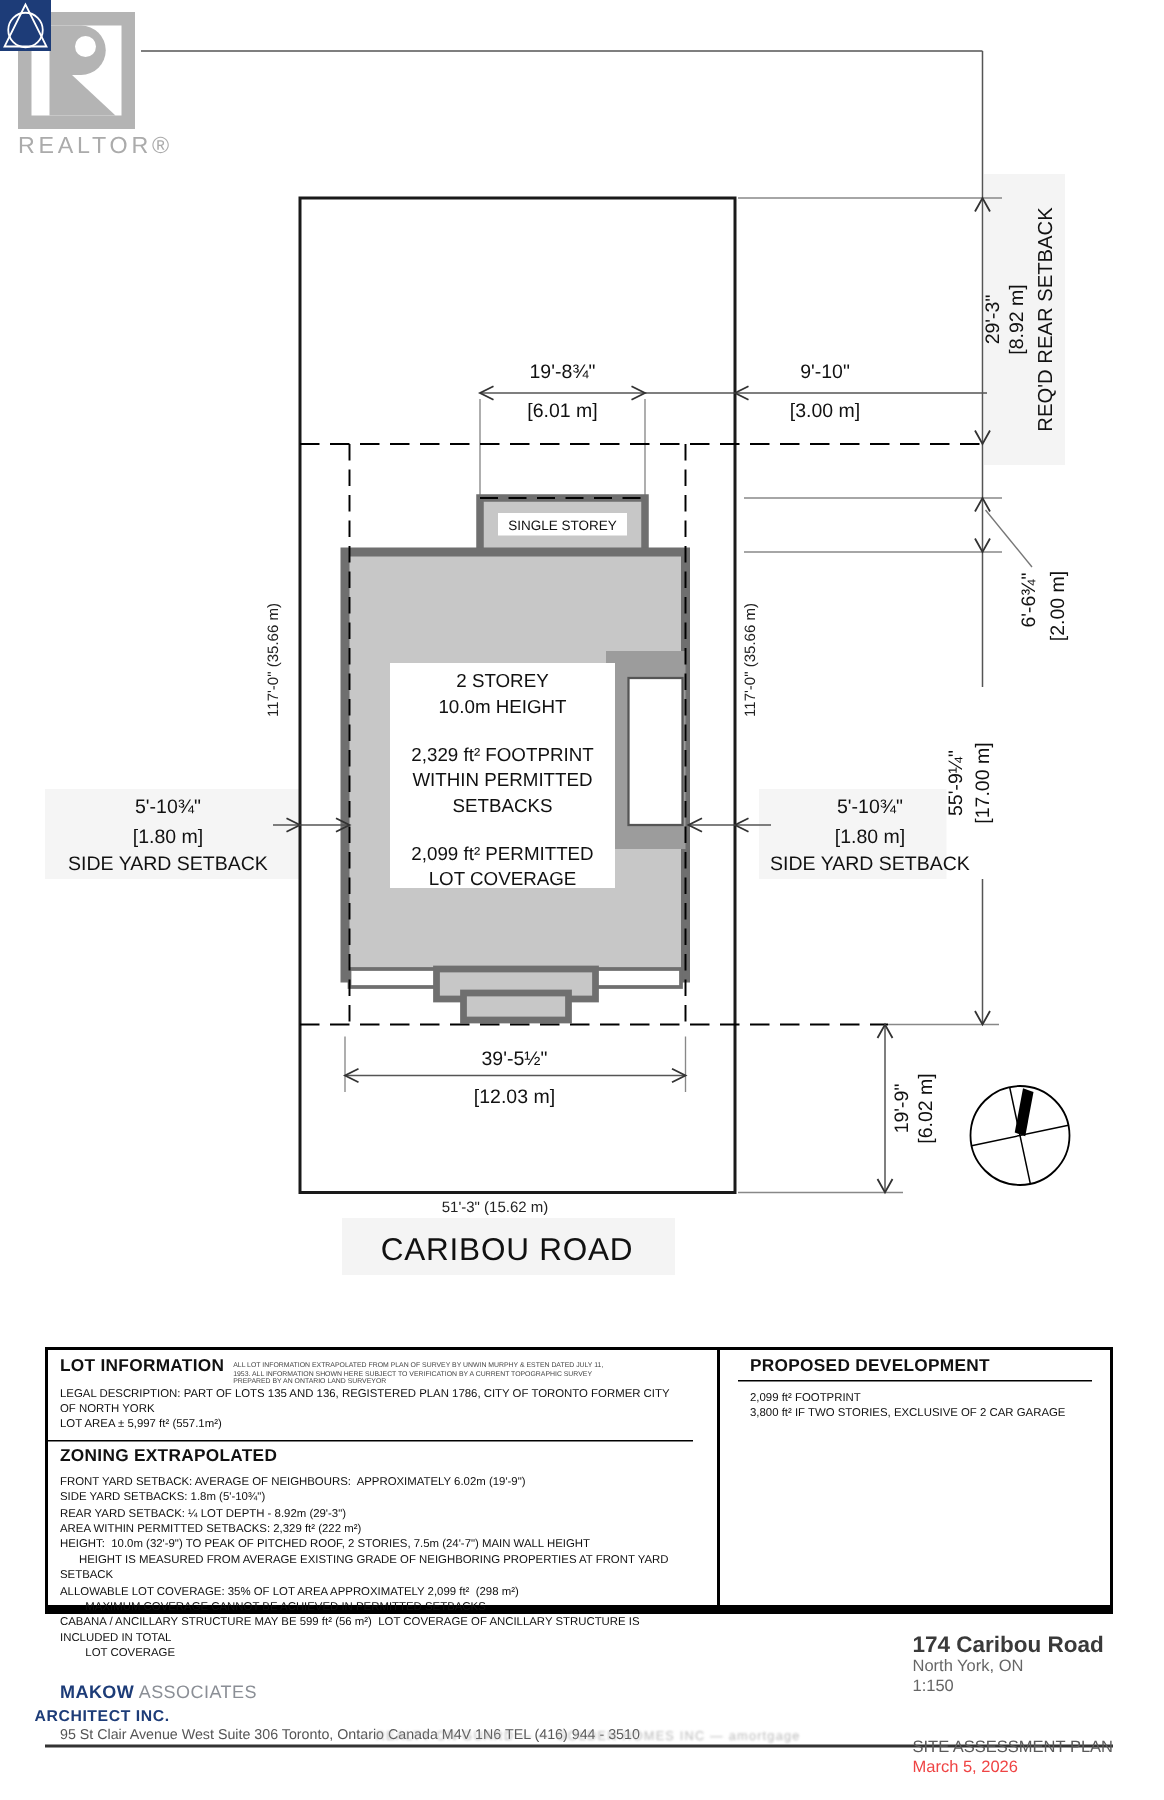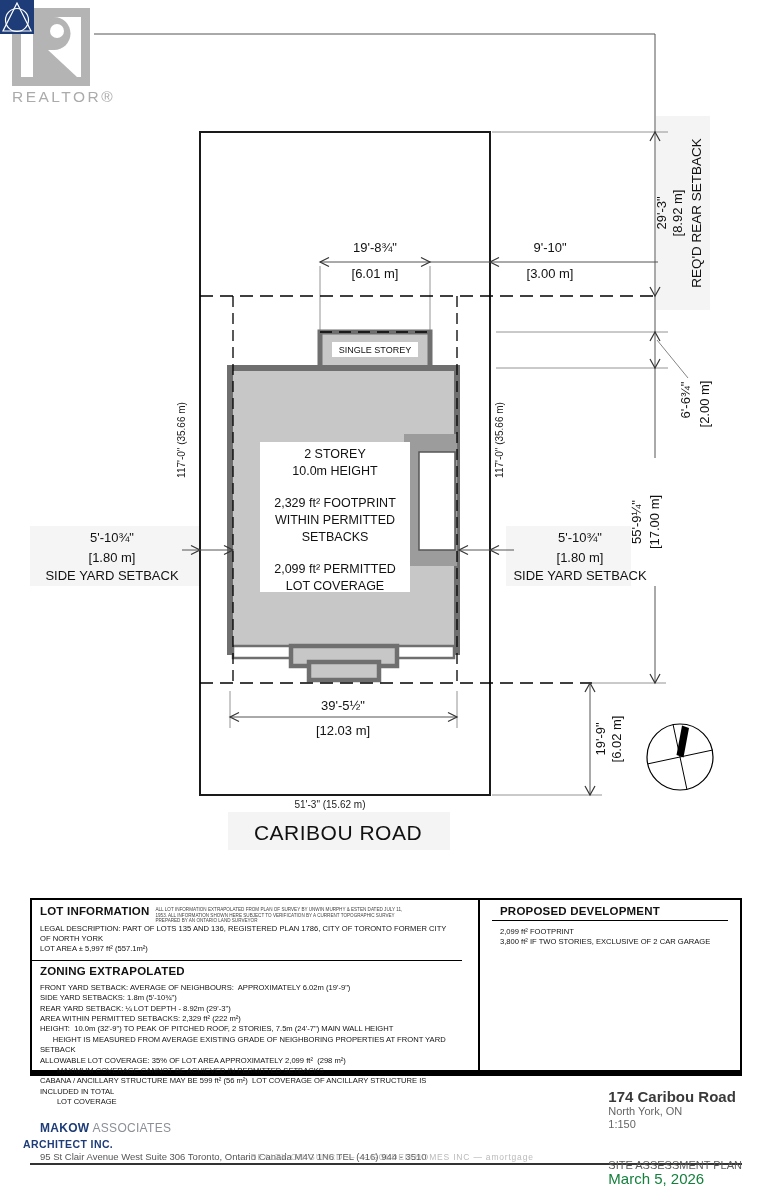--- a/index.html
+++ b/index.html
@@ -35,21 +35,21 @@
   .makow-name .lt{color:#8b8f96;font-weight:normal;}
   .makow-sub{position:absolute;left:23px;top:1138px;font-size:10.5px;font-weight:bold;color:#1d3c78;letter-spacing:.4px;}
   .makow-addr{position:absolute;left:40px;top:1151px;font-size:9.5px;color:#555;}
   .footer-rule{position:absolute;left:30px;top:1163px;width:712px;height:2px;background:#333;}
   .watermark{position:absolute;left:238px;top:1152px;width:310px;font-size:8.5px;color:#a9a9a9;
              opacity:.8;filter:blur(.7px);letter-spacing:.8px;white-space:nowrap;}
   .titleblock{position:absolute;right:34px;top:1088px;text-align:left;}
   .tb-project{font-size:15px;font-weight:bold;color:#3a3a3a;}
   .tb-city,.tb-scale{font-size:11px;color:#666;line-height:13px;}
   .tb-sheet{font-size:11px;color:#5a5a5a;margin-top:28px;}
-  .tb-date{font-size:15px;color:#15803d;line-height:15px;}
+  .tb-date{font-size:11px;color:#ef4444;line-height:15px;}
 </style>
 </head>
 <body>
 
 <div class="page">
 
   <svg width="776" height="890" viewBox="0 0 776 890">
 
     <g>
       <rect x="656" y="116" width="54" height="194" fill="#f4f4f4"></rect>

